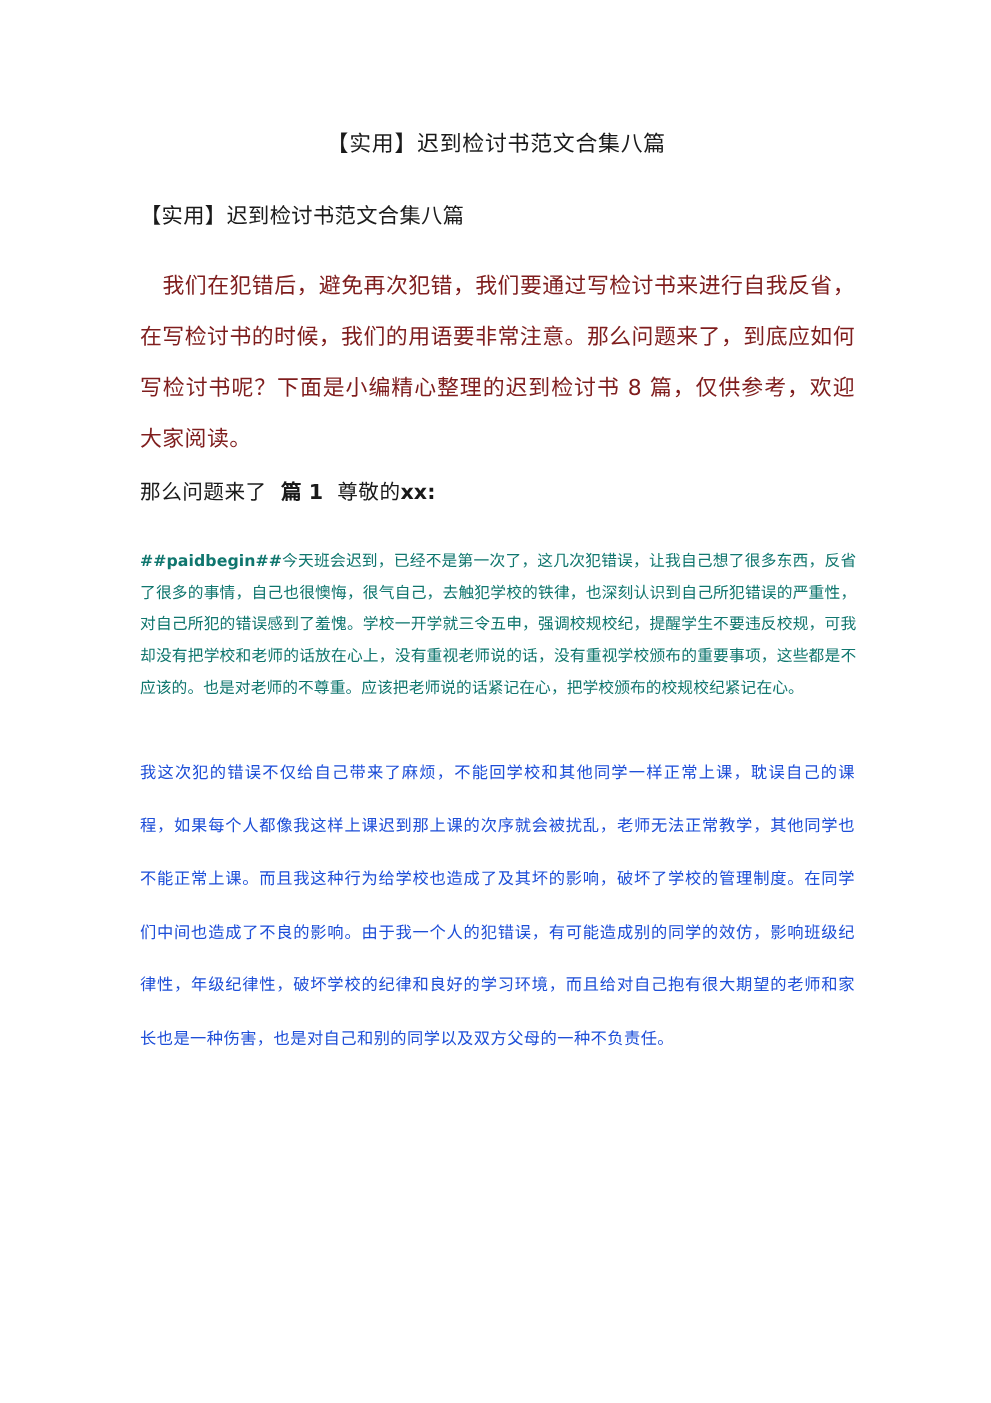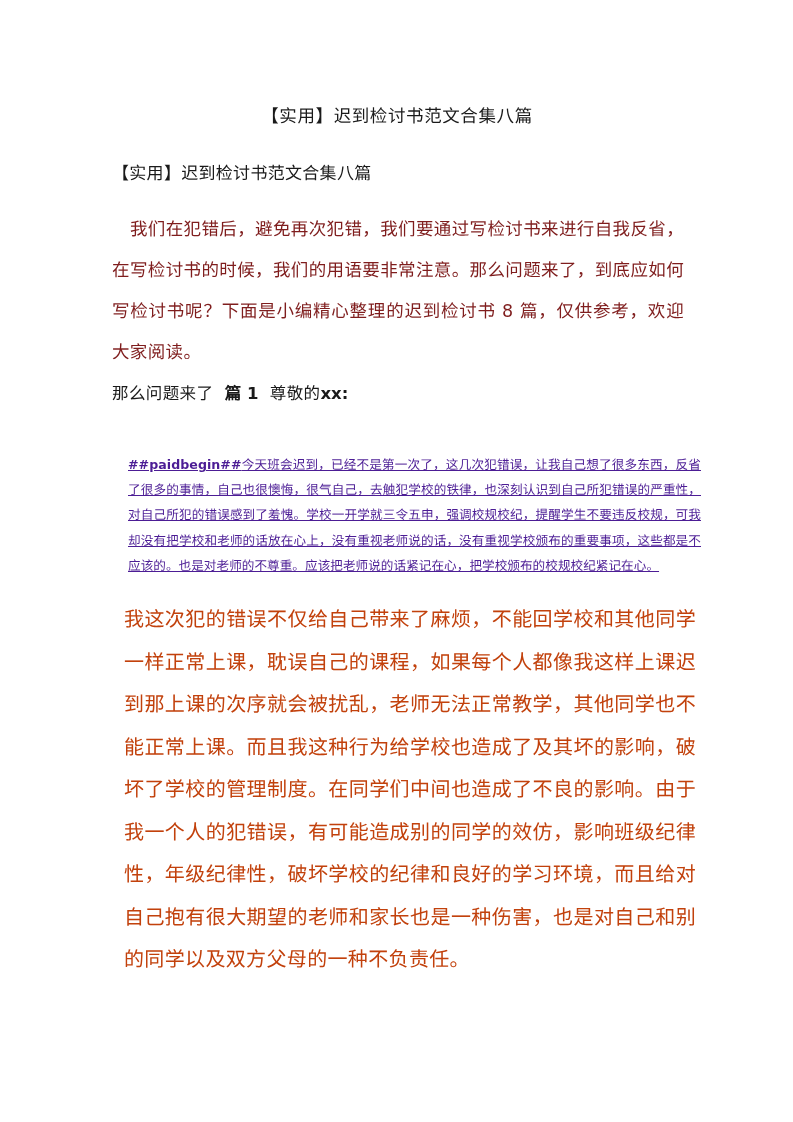--- a/index.html
+++ b/index.html
@@ -98,45 +98,44 @@
   .section-head .sh-salut-bold {
     font-weight: 700;
     letter-spacing: 0;
   }
 
   .small-para {
     position: absolute;
     top: 436px;
     left: 0;
     width: 573px;
-    margin: 16px;
+    margin: 0;
     font-size: 12.6px;
     line-height: 25.2px;
     letter-spacing: 0.05px;
     text-align: justify;
     text-justify: inter-ideograph;
-    color: #4c1d95;
-    text-decoration: underline;
+    color: #0f766e;
   }
   .small-para .paid-marker {
     font-weight: 700;
   }
 
   .body-para {
     position: absolute;
     top: 598px;
-    left: 12px;
+    left: 0;
     width: 572px;
     margin: 0;
-    font-size: 20px;
+    font-size: 13px;
     line-height: 42.5px;
     letter-spacing: 0.35px;
     text-align: justify;
     text-justify: inter-ideograph;
-    color: #c2410c;
+    color: #1d4ed8;
   }
 </style>
 </head>
 <body>
 
 <div class="page">
   <div class="content">
 
     <h1 class="doc-title">【实用】迟到检讨书范文合集八篇</h1>
 

